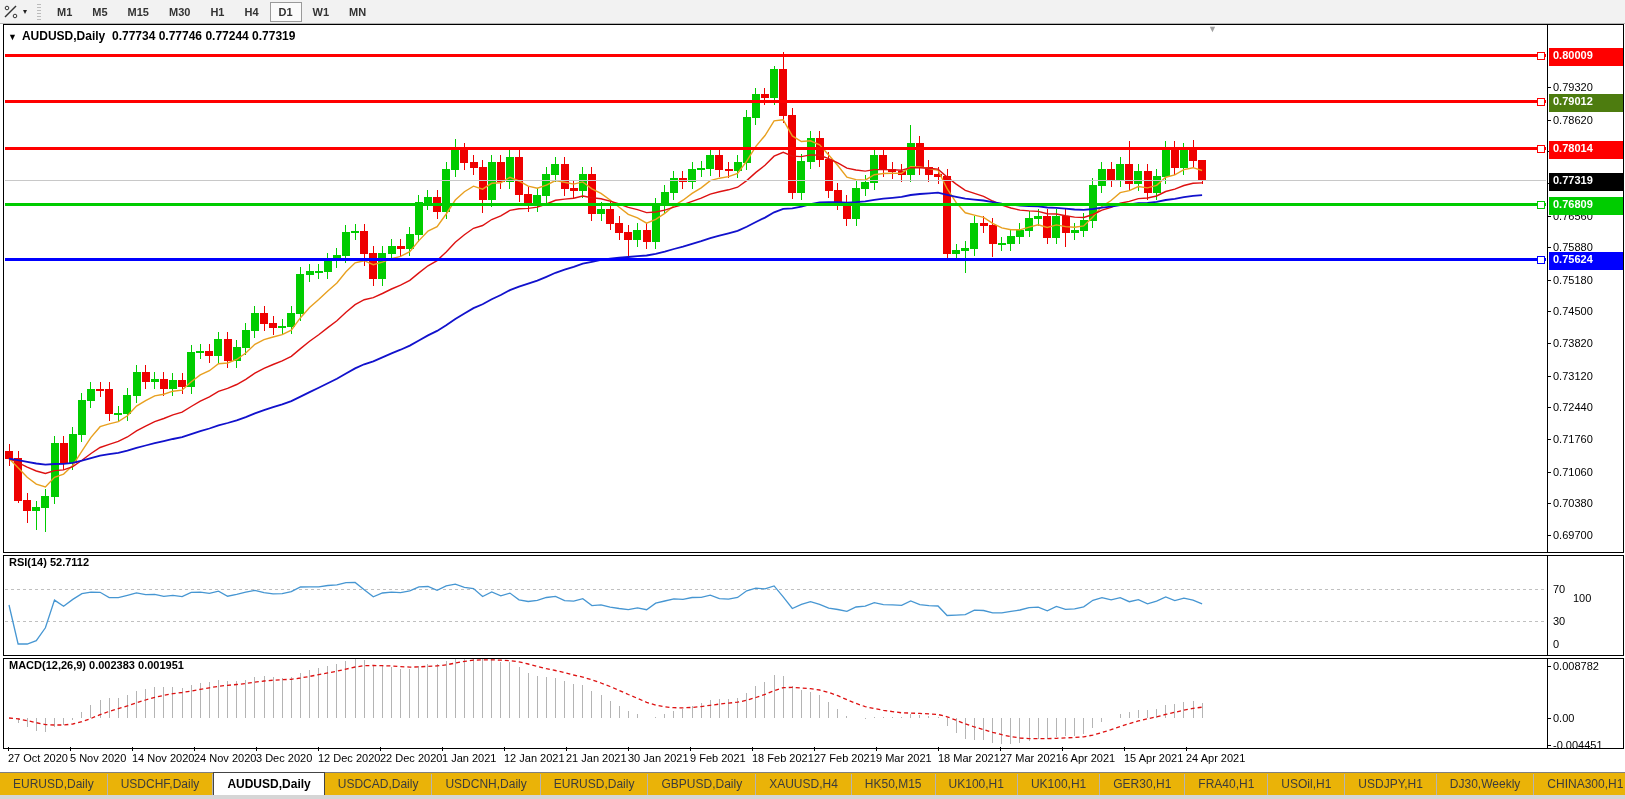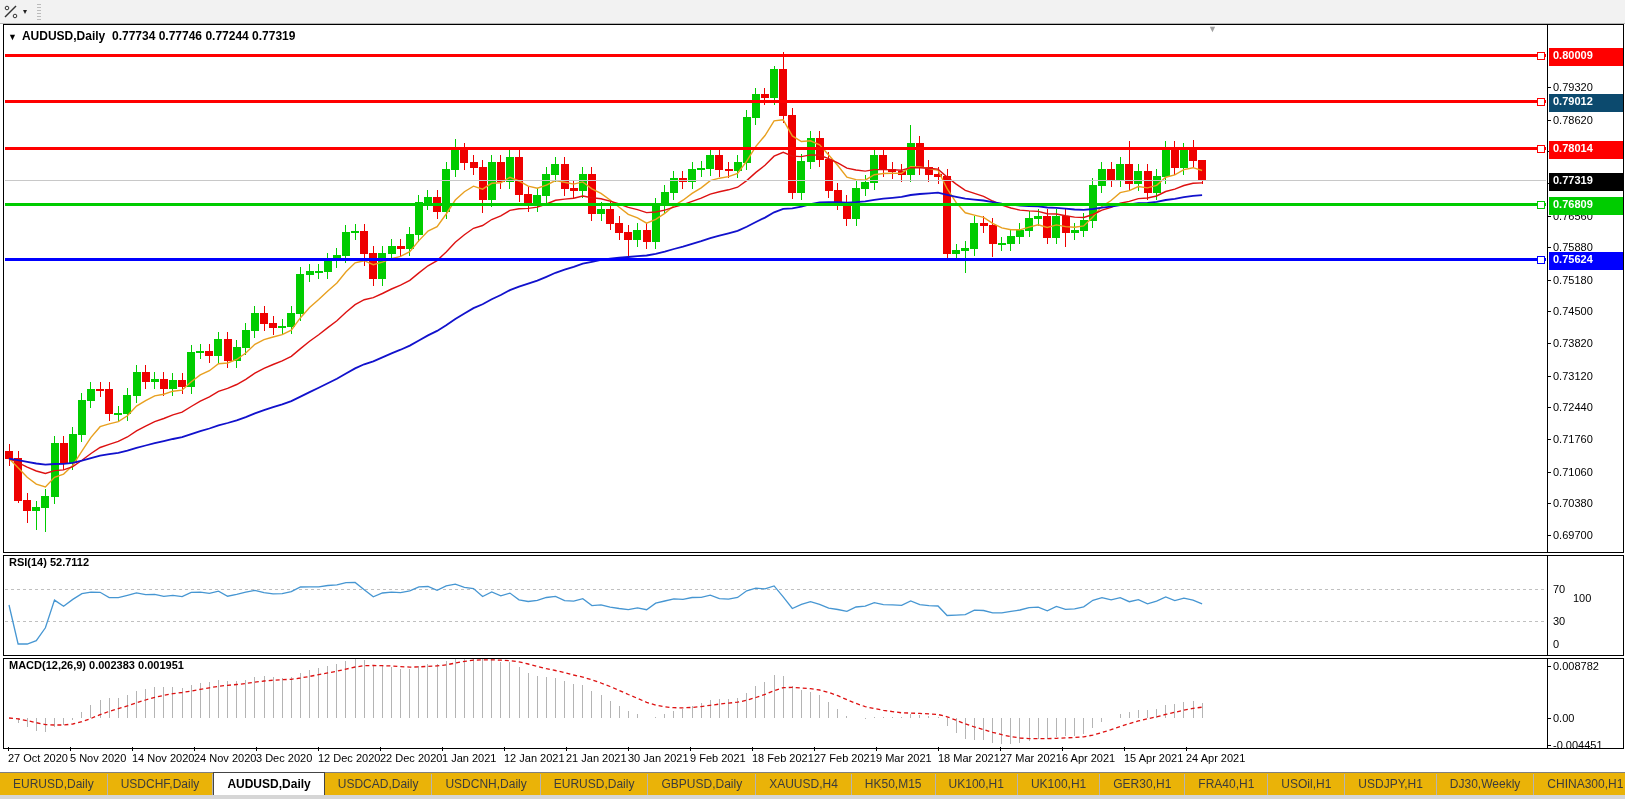--- a/index.html
+++ b/index.html
@@ -46,20 +46,31 @@
   <div class="toolbar">
     <span class="tool-icon">
       <svg width="18" height="16" viewBox="0 0 18 16">
         <line x1="2" y1="13" x2="13" y2="2" stroke="#333" stroke-width="1.4"></line>
         <circle cx="4" cy="4" r="1.8" fill="none" stroke="#333"></circle>
         <circle cx="12" cy="12" r="1.8" fill="none" stroke="#333"></circle>
       </svg>
     </span>
     <span class="caret">▾</span>
     <span class="grip"></span>
+    <div class="tf-group" id="tf-buttons">
+        <div class="tf-btn">M1</div>
+        <div class="tf-btn">M5</div>
+        <div class="tf-btn">M15</div>
+        <div class="tf-btn">M30</div>
+        <div class="tf-btn">H1</div>
+        <div class="tf-btn">H4</div>
+        <div class="tf-btn active">D1</div>
+        <div class="tf-btn">W1</div>
+        <div class="tf-btn">MN</div>
+      </div>
   </div>
 
   <div class="chart-border"></div>
   <div class="axis-vline"></div>
   <div class="panel-sep" id="sep1"></div>
   <div class="panel-sep" id="sep2"></div>
 
   <svg class="plot" id="plot" width="1625" height="799">
       <line x1="9" y1="443.7294399999998" x2="9" y2="466.0782399999999" stroke="#ee0000" stroke-width="1" shape-rendering="crispEdges"></line>
       <rect x="5.5" y="451.17904" width="7" height="7.449599999999691" fill="#ee0000" stroke="#ee0000" shape-rendering="crispEdges"></rect>
@@ -536,21 +547,21 @@
       <div class="axis-label" style="top: 337.16px;">0.73820</div>
       <div class="axis-label" style="top: 369.752px;">0.73120</div>
       <div class="axis-label" style="top: 401.413px;">0.72440</div>
       <div class="axis-label" style="top: 433.073px;">0.71760</div>
       <div class="axis-label" style="top: 465.665px;">0.71060</div>
       <div class="axis-label" style="top: 497.326px;">0.70380</div>
       <div class="axis-label" style="top: 528.987px;">0.69700</div>
     </div>
   <div id="badges">
       <div class="price-badge" style="top: 48px; background: rgb(255, 0, 0);">0.80009</div>
-      <div class="price-badge" style="top: 94px; background: #0c4a6e;">0.79012</div>
+      <div class="price-badge" style="top: 94px; background: #4d7c0f;">0.79012</div>
       <div class="price-badge" style="top: 141px; background: rgb(255, 0, 0);">0.78014</div>
       <div class="price-badge" style="top: 173px; background: rgb(0, 0, 0);">0.77319</div>
       <div class="price-badge" style="top: 197px; background: rgb(0, 204, 0);">0.76809</div>
       <div class="price-badge" style="top: 252px; background: rgb(0, 0, 255);">0.75624</div>
     </div>
   <div id="rsi-ticks">
       <div class="axis-label" style="top: 592px; margin-left: 20px;">100</div>
       <div class="axis-label" style="top: 583.4px;">70</div>
       <div class="axis-label" style="top: 614.6px;">30</div>
       <div class="axis-label" style="top: 638px;">0</div>

